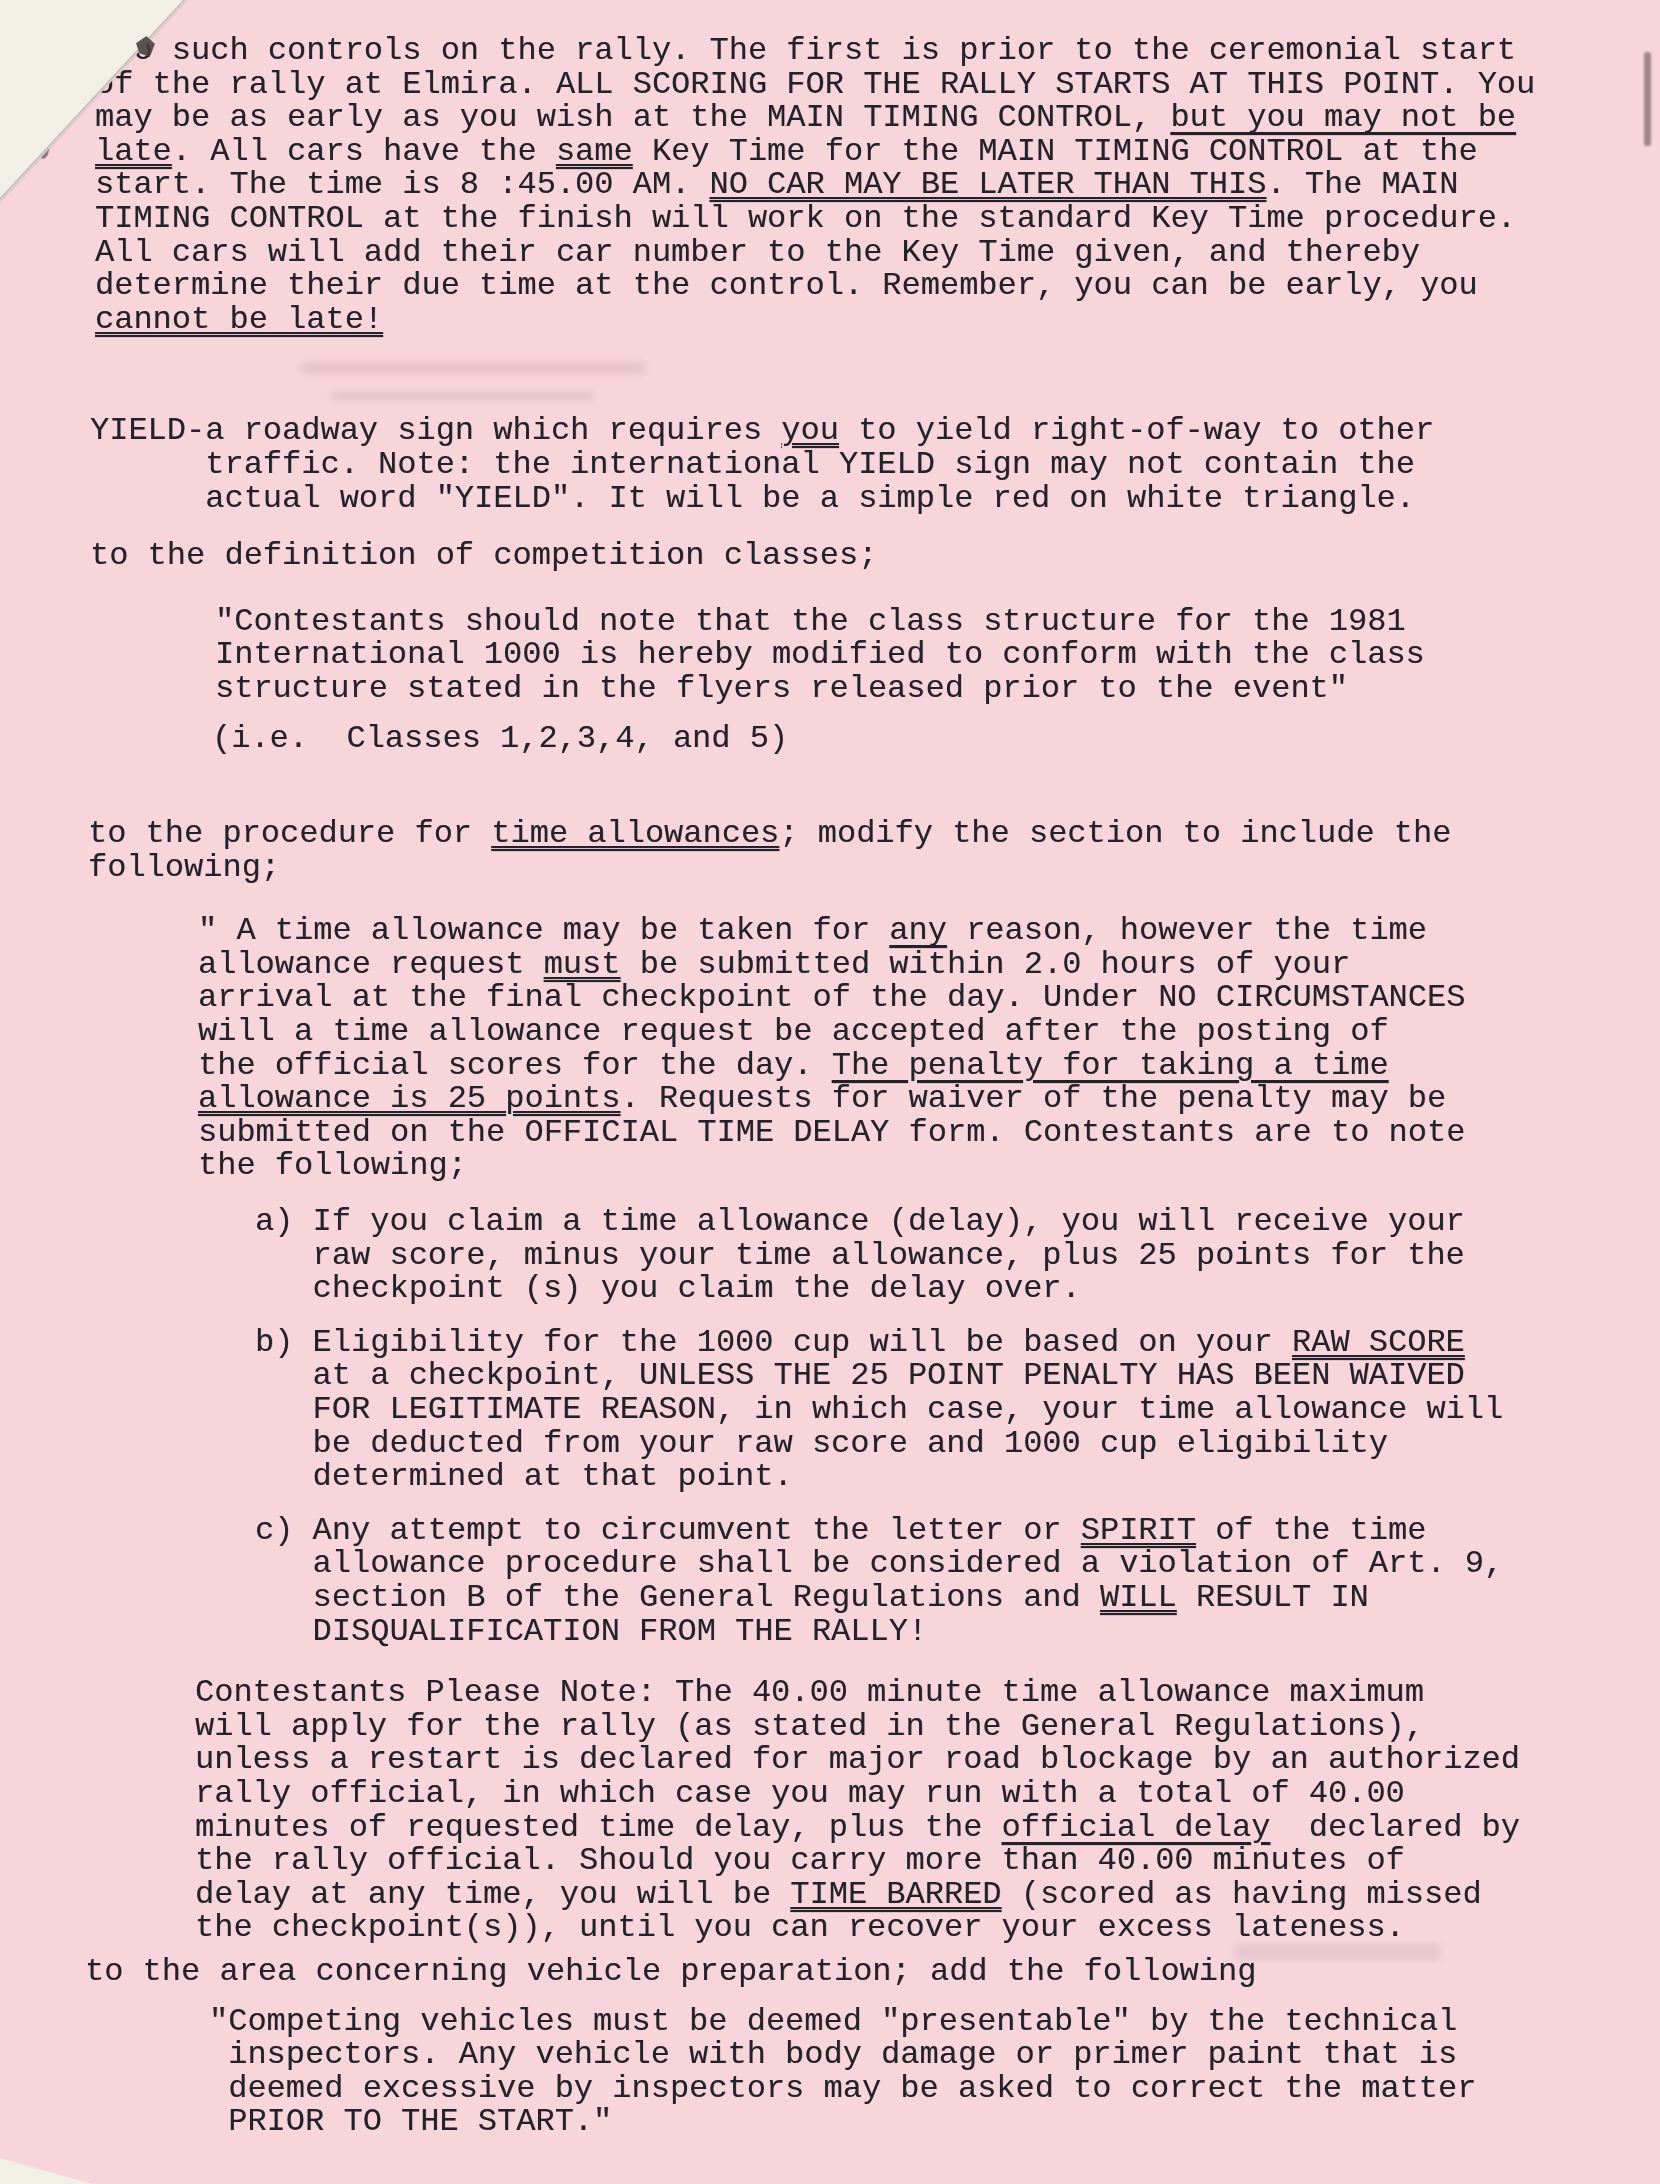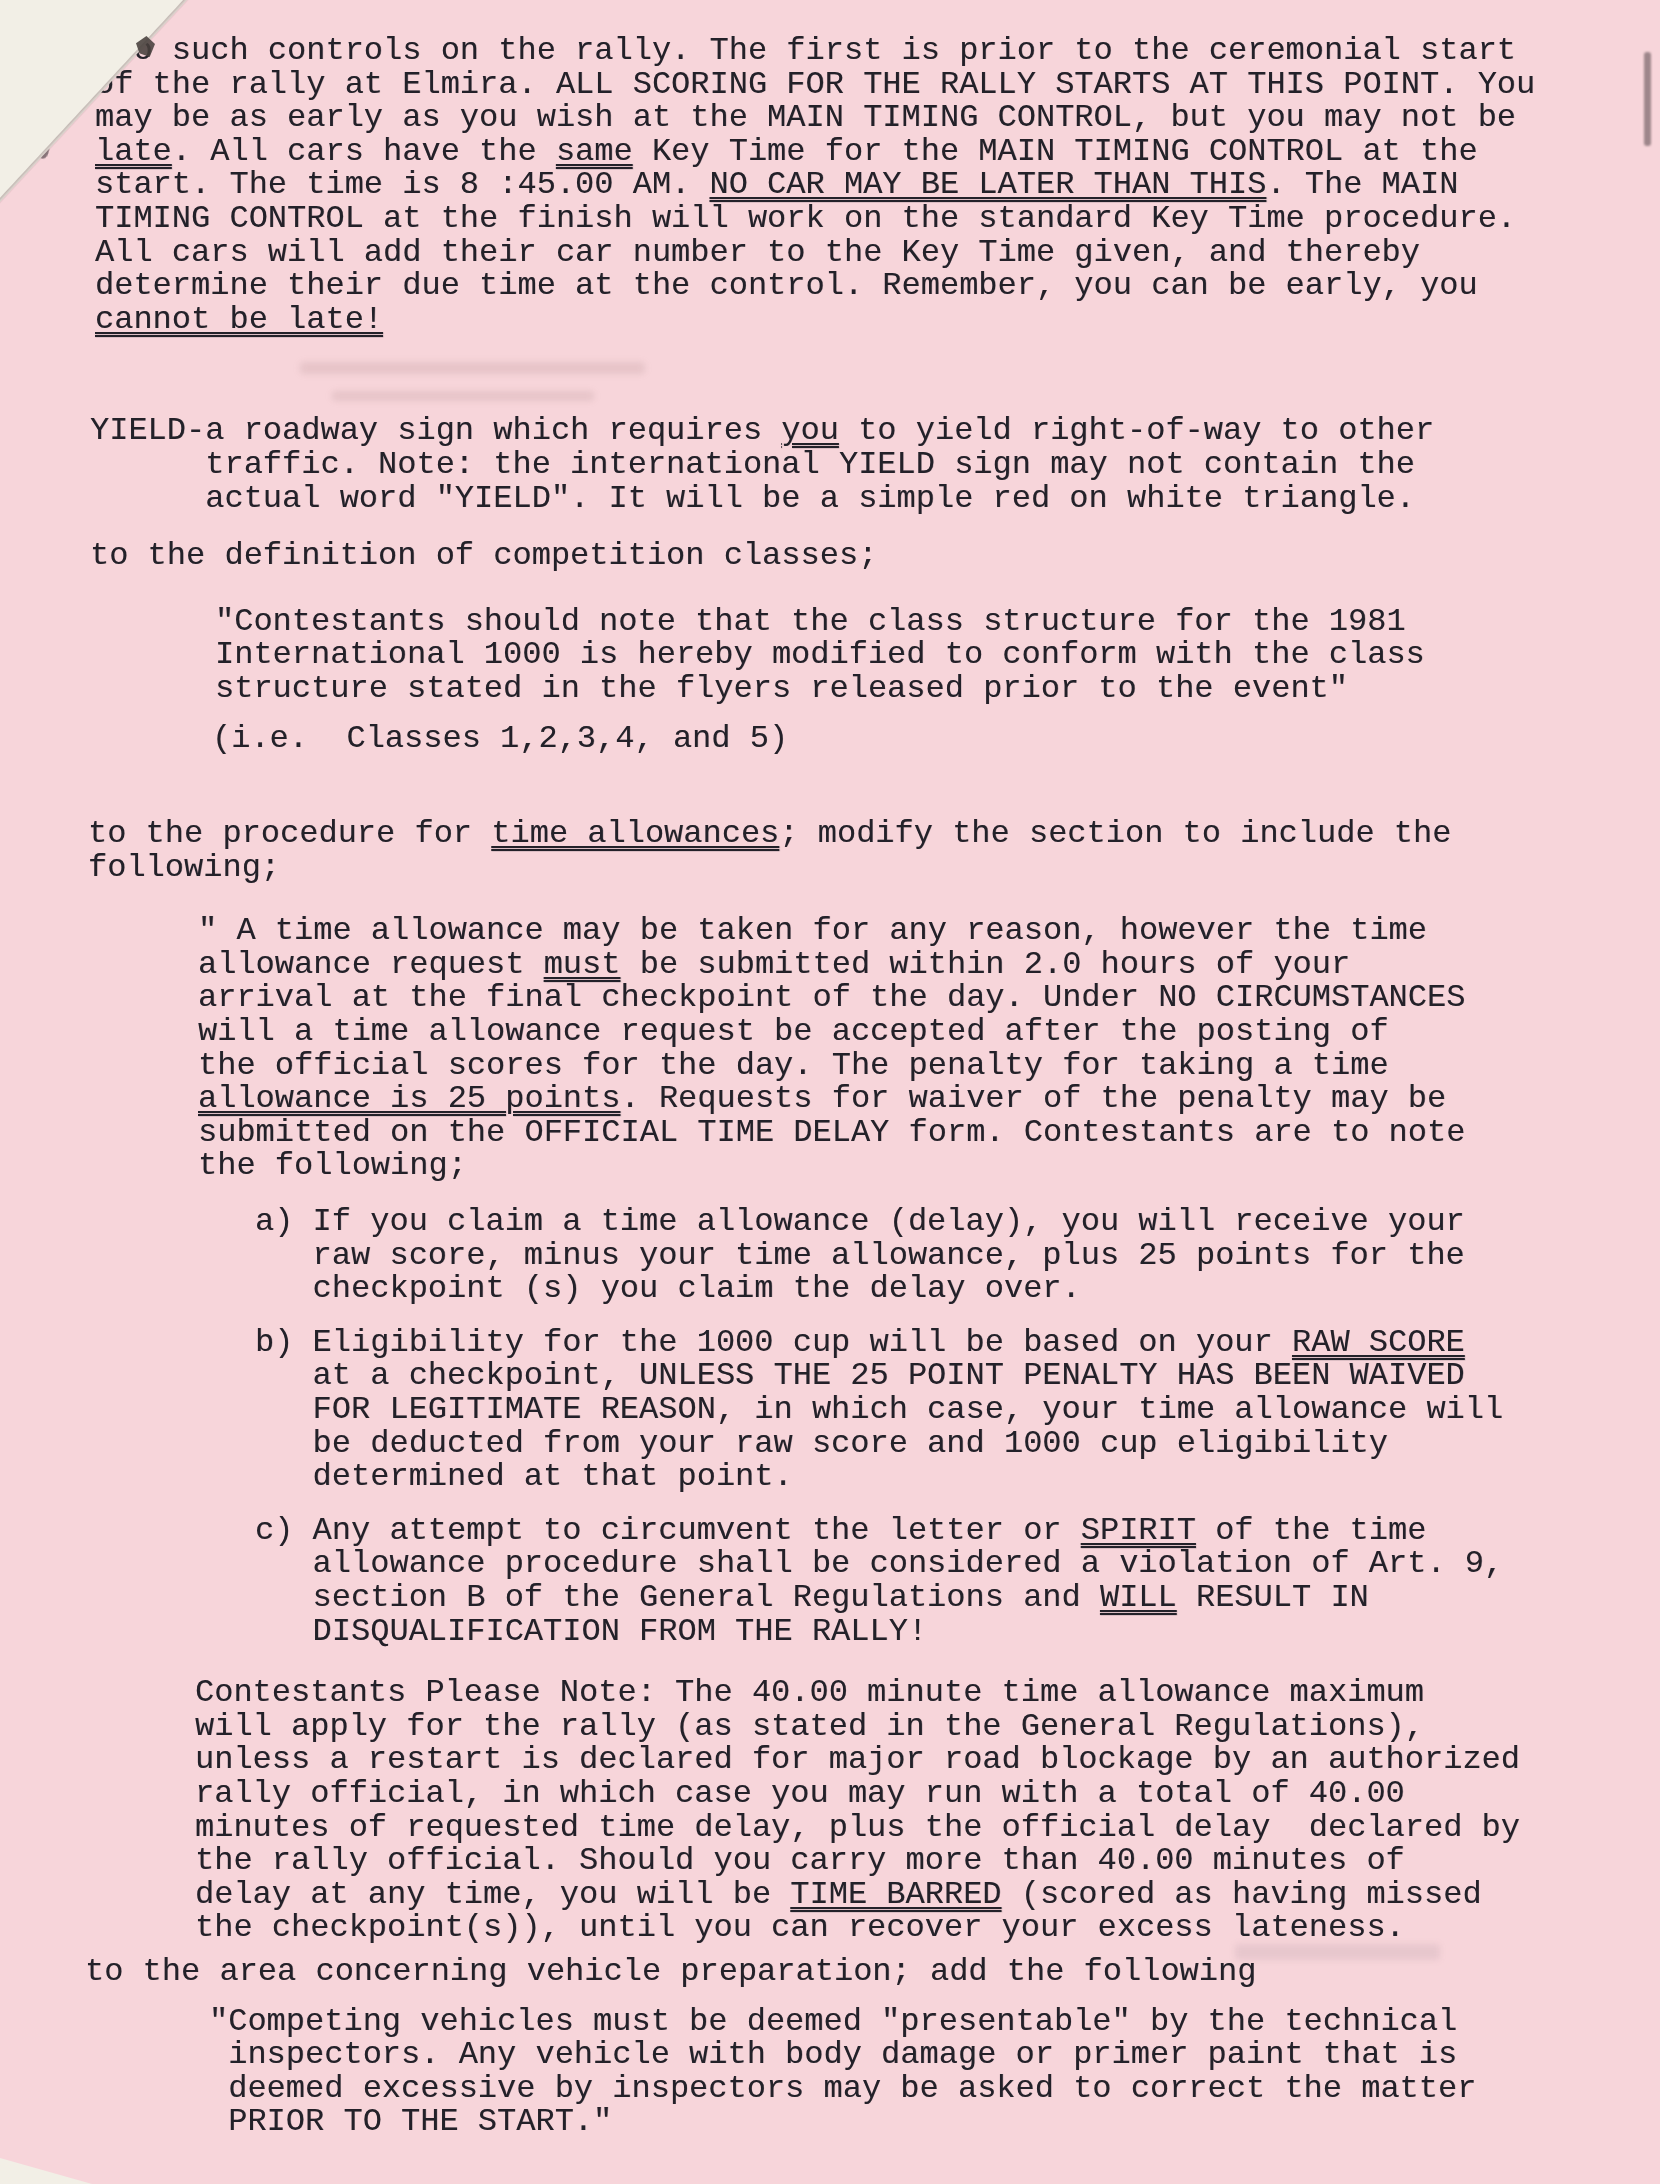--- a/index.html
+++ b/index.html
@@ -15,21 +15,21 @@
   }
   .doc{
     position:absolute;top:34px;left:85px;right:30px;
     font-size:32px;line-height:33.6px;
     color:var(--ink,#232129);
     text-shadow:0.4px 0.4px 0 rgba(35,30,40,.32);
     white-space:pre-wrap;
   }
   .block{position:relative;}
   .line{min-height:33.6px;}
-  .u1{text-decoration-thickness:3px;text-underline-offset:6px;margin-top:15px;}
+  .u1{text-decoration:underline;text-decoration-thickness:3px;text-underline-offset:6px;margin-top:15px;}
   .u2{text-decoration:underline;text-decoration-style:double;text-decoration-thickness:2px;text-underline-offset:4px;}
   .fold-edge{
     position:absolute;left:-3px;top:201px;width:279px;height:4px;
     background:linear-gradient(to bottom,rgba(110,85,88,.38),rgba(110,85,88,.05));
     transform:rotate(-47.2deg);transform-origin:left top;filter:blur(.6px);
   }
   .staple{
     position:absolute;left:136px;top:36px;width:19px;height:21px;
     background:#48403c;opacity:.88;
     clip-path:polygon(0 35%,55% 0,100% 38%,72% 100%,18% 82%);

